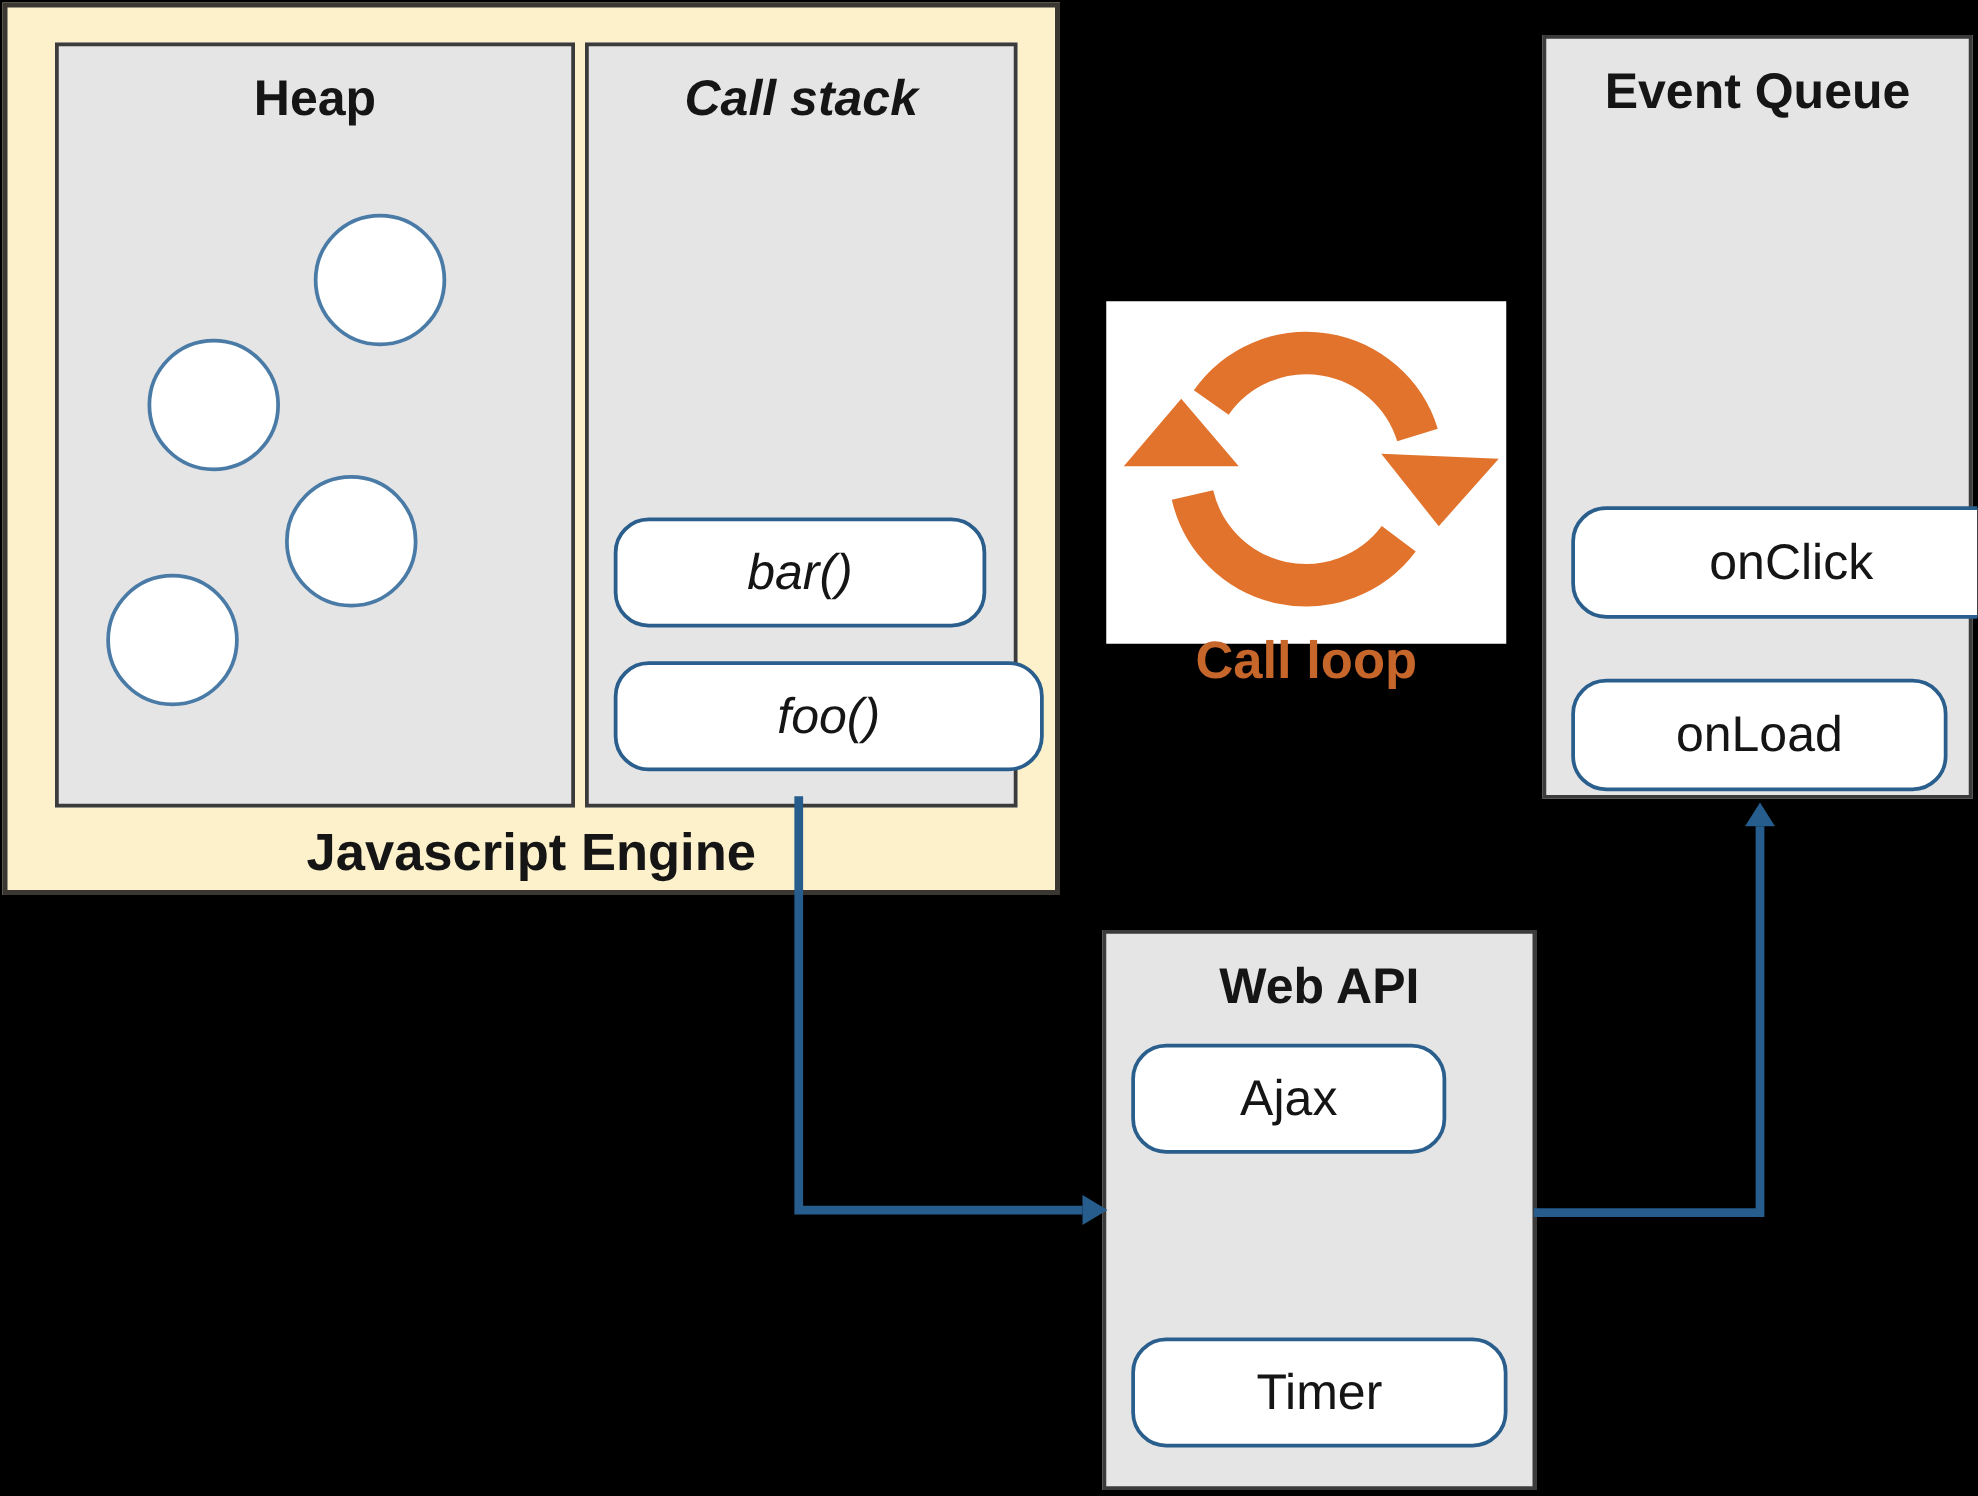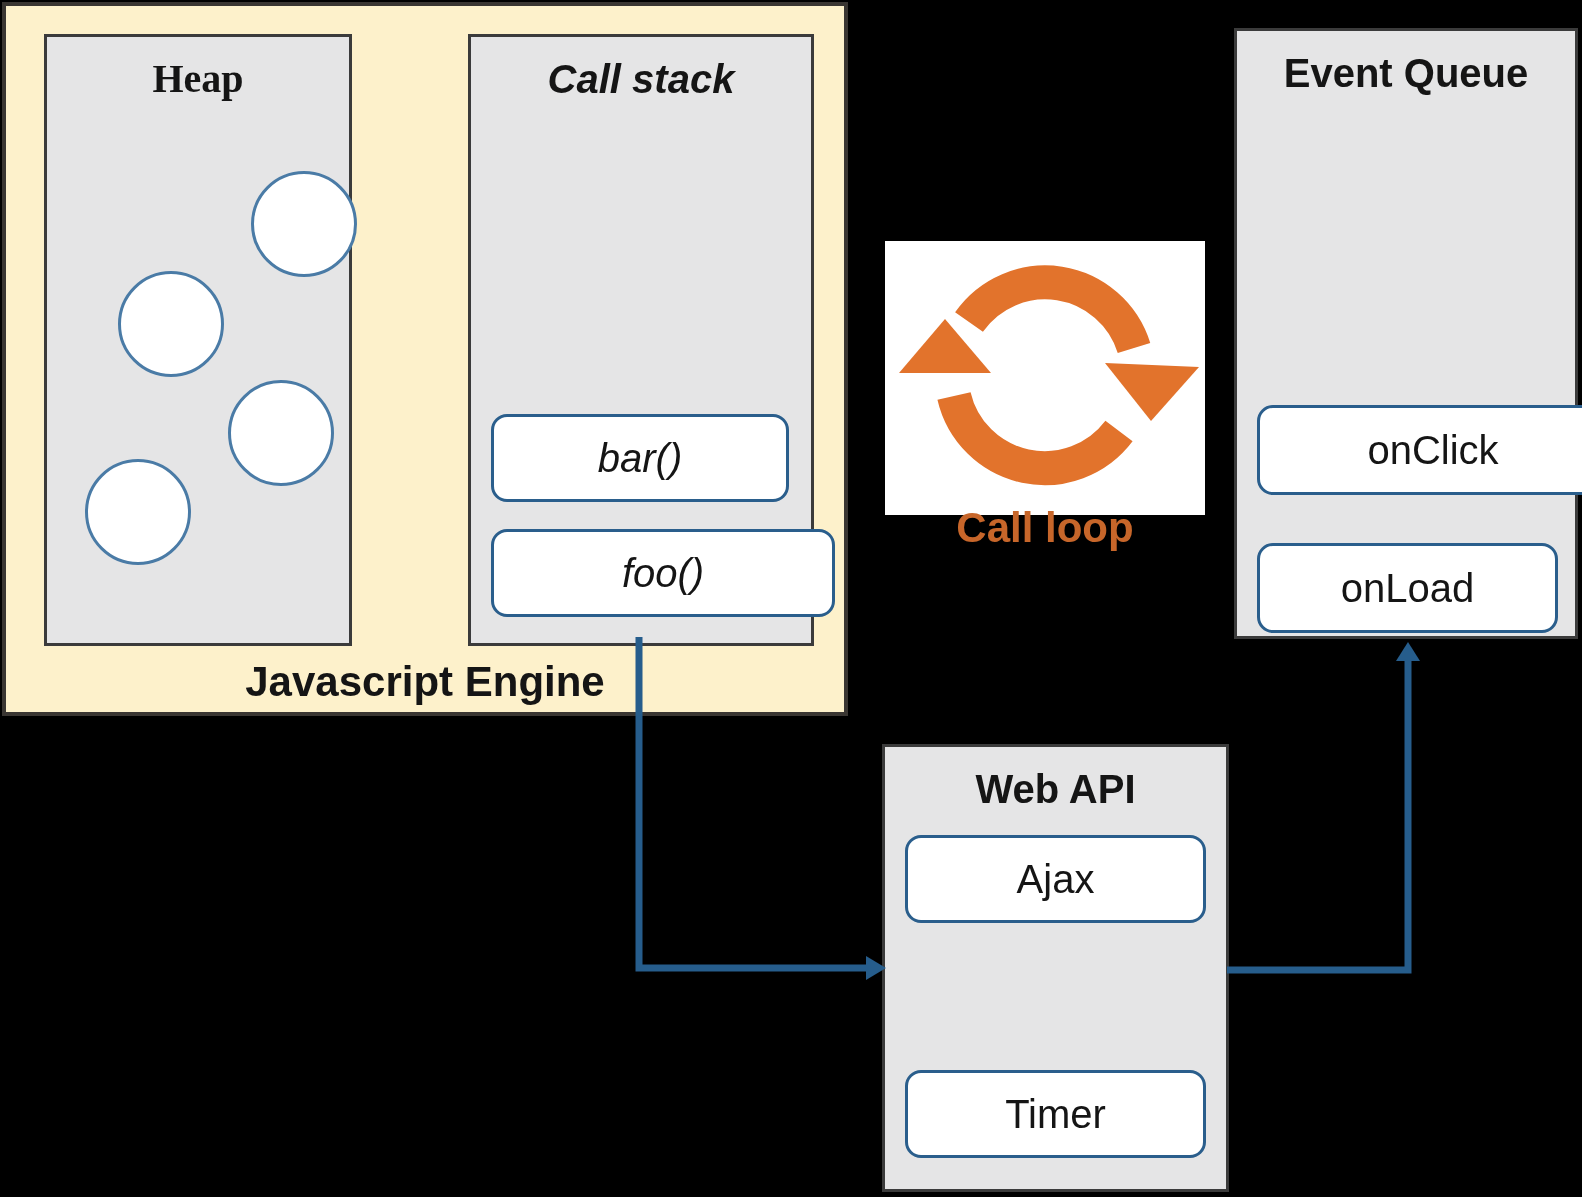--- a/index.html
+++ b/index.html
@@ -7,40 +7,40 @@
   body { font-family: "Liberation Sans", sans-serif; }
   .stage { position: relative; width: 1582px; height: 1197px; background: #000; overflow: hidden; }
 
   .engine { position: absolute; left: 2px; top: 2px; width: 846px; height: 714px;
             background: #FDF1CB; border: 4px solid #3A3632; }
 
   .panel { position: absolute; background: #E5E5E6; border: 3px solid #3B3B3B; }
   .panel-title { text-align: center; font-weight: bold; font-size: 40px; color: #151515;
                  margin-top: 20px; line-height: 1.1; }
 
-  .heap      { left: 38px;   top: 28px;  width: 308px; height: 612px; font-family: Liberation Serif, serif; }
+  .heap      { left: 38px;   top: 28px;  width: 416px; height: 612px; }
   .callstack { left: 462px;  top: 28px;  width: 346px; height: 612px; font-style: italic; }
   .equeue    { left: 1234px; top: 28px;  width: 344px; height: 611px; }
   .webapi    { left: 882px;  top: 744px; width: 347px; height: 448px; }
 
   .circle { position: absolute; width: 106px; height: 106px; border-radius: 50%;
             background: #FFFFFF; border: 3px solid #4A7BA6; }
   .c1 { left: 204px; top: 134px; }
   .c2 { left: 71px;  top: 234px; }
   .c3 { left: 181px; top: 343px; }
   .c4 { left: 38px;  top: 422px; }
 
-  .node { position: absolute; background: #FFFFFF; border: 3px solid #2A5E8C; border-radius: 16px;
+  .node { position: absolute; background: #FFFFFF; border: 3px solid #2A5E8C; border-radius: 28px;
           display: flex; align-items: center; justify-content: center;
           font-size: 40px; color: #151515; }
   .frame1 { left: 20px; top: 377px; width: 298px; height: 88px; }
   .frame2 { left: 20px; top: 492px; width: 344px; height: 88px; }
   .q1     { left: 20px; top: 374px; width: 352px; height: 90px; }
   .q2     { left: 20px; top: 512px; width: 301px; height: 90px; }
-  .w1     { left: 20px; top: 88px;  width: 301px; height: 88px; }
+  .w1     { left: 20px; top: 88px;  width: 252px; height: 88px; }
   .w2     { left: 20px; top: 205px; width: 301px; height: 86px; }
   .w3     { left: 20px; top: 323px; width: 301px; height: 88px; }
 
   .engine-label { position: absolute; left: 0; width: 100%; top: 652px; text-align: center;
                   font-size: 42px; font-weight: bold; color: #151515; }
 
   .loopbox { position: absolute; left: 885px; top: 241px; width: 320px; height: 274px;
              background: #FFFFFF; }
   .loop-label { position: absolute; left: 885px; top: 504px; width: 320px; text-align: center;
                 font-size: 42px; font-weight: bold; color: #C7662A; }

